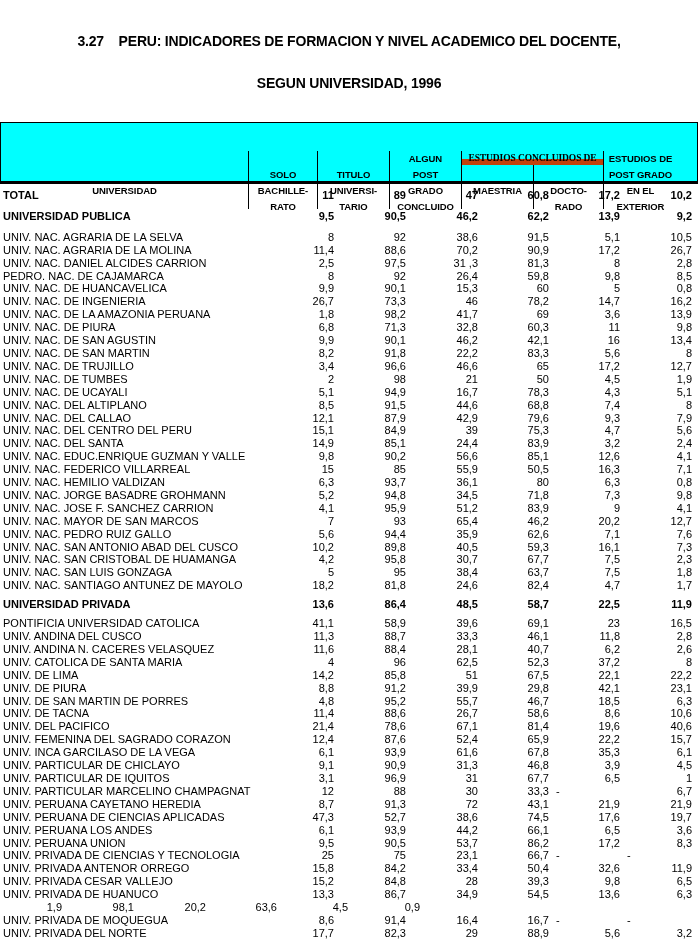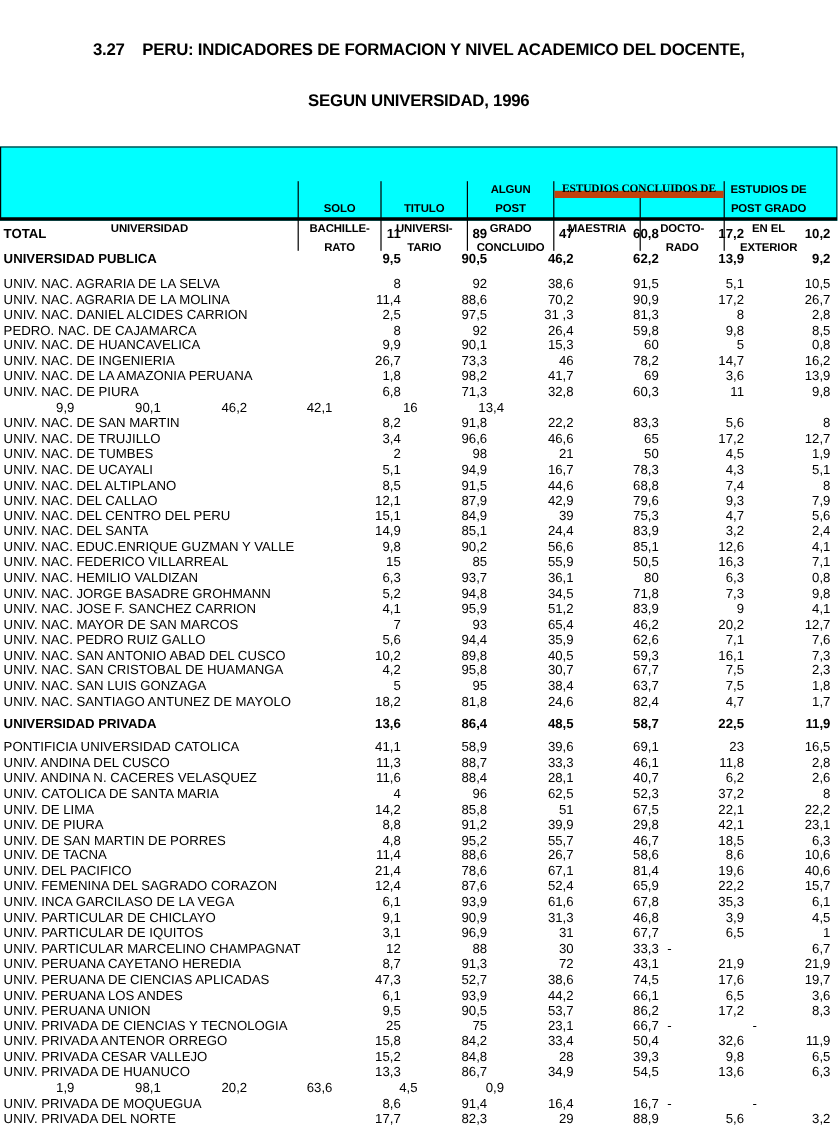--- a/index.html
+++ b/index.html
@@ -189,20 +189,21 @@
         <div class="trow" data-name="table-row">
           <span class="cell name" data-name="university-name">UNIV. NAC. DE PIURA</span>
           <span class="cell v v0" data-name="value-cell">6,8</span>
           <span class="cell v v1" data-name="value-cell">71,3</span>
           <span class="cell v v2" data-name="value-cell">32,8</span>
           <span class="cell v v3" data-name="value-cell">60,3</span>
           <span class="cell v v4" data-name="value-cell">11</span>
           <span class="cell v v5" data-name="value-cell">9,8</span>
         </div>
         <div class="trow" data-name="table-row">
+          <span class="cell name" data-name="university-name">UNIV. NAC. DE SAN AGUSTIN</span>
           <span class="cell v v0" data-name="value-cell">9,9</span>
           <span class="cell v v1" data-name="value-cell">90,1</span>
           <span class="cell v v2" data-name="value-cell">46,2</span>
           <span class="cell v v3" data-name="value-cell">42,1</span>
           <span class="cell v v4" data-name="value-cell">16</span>
           <span class="cell v v5" data-name="value-cell">13,4</span>
         </div>
         <div class="trow" data-name="table-row">
           <span class="cell name" data-name="university-name">UNIV. NAC. DE SAN MARTIN</span>
           <span class="cell v v0" data-name="value-cell">8,2</span>

